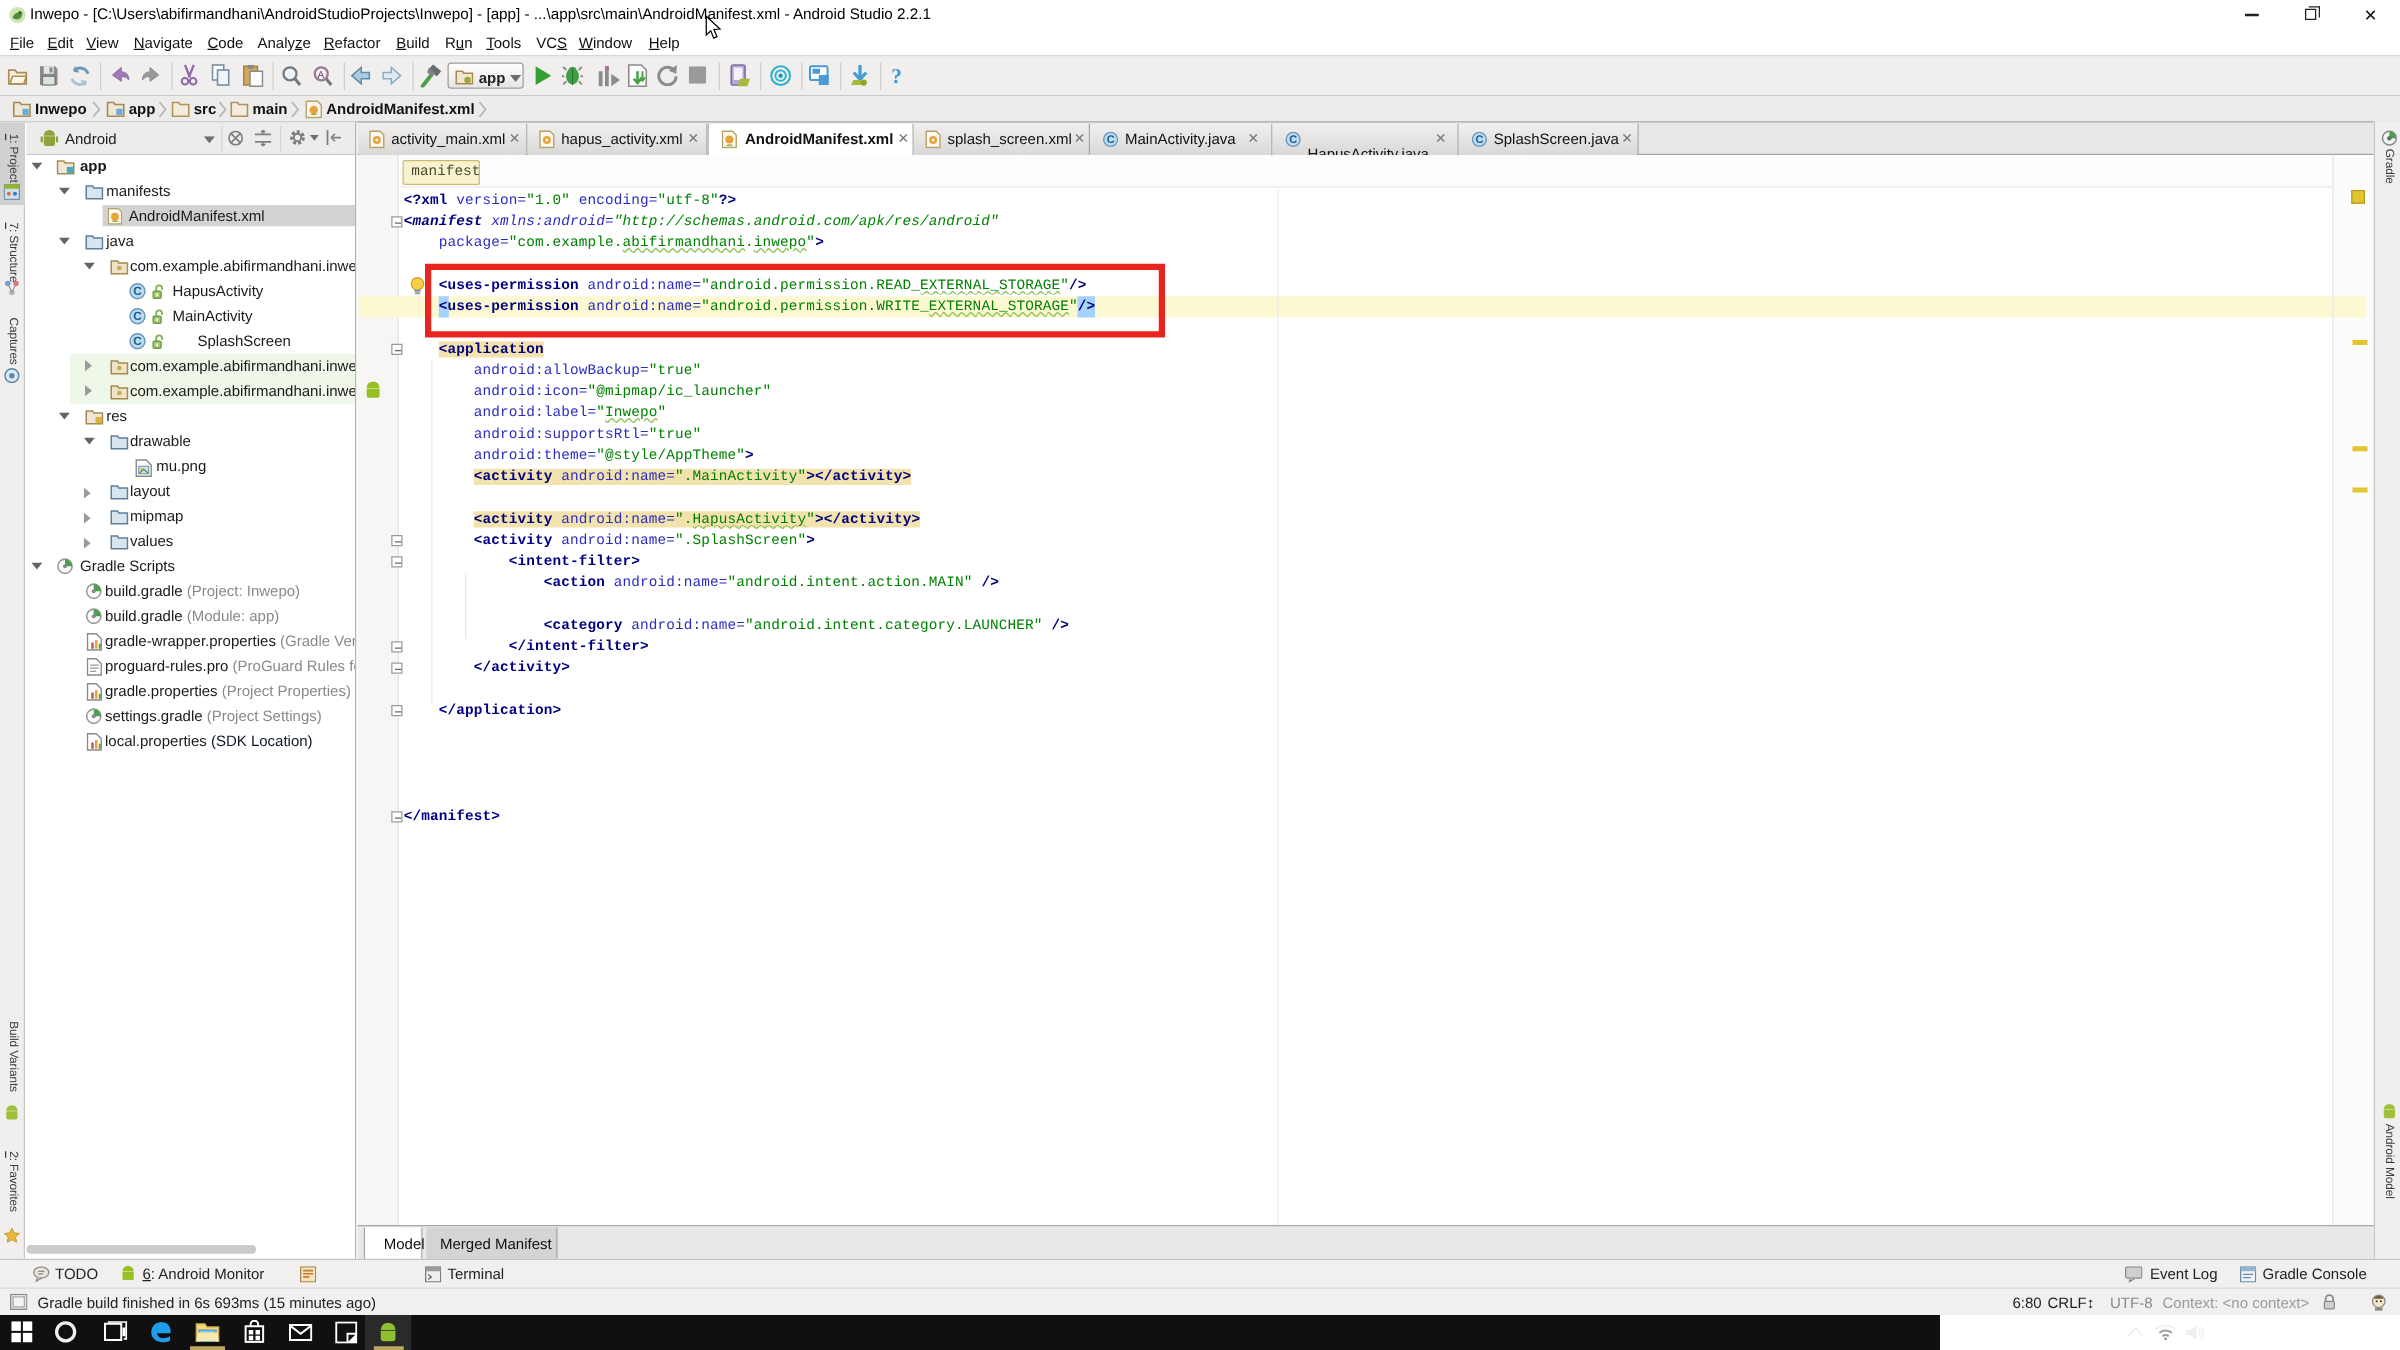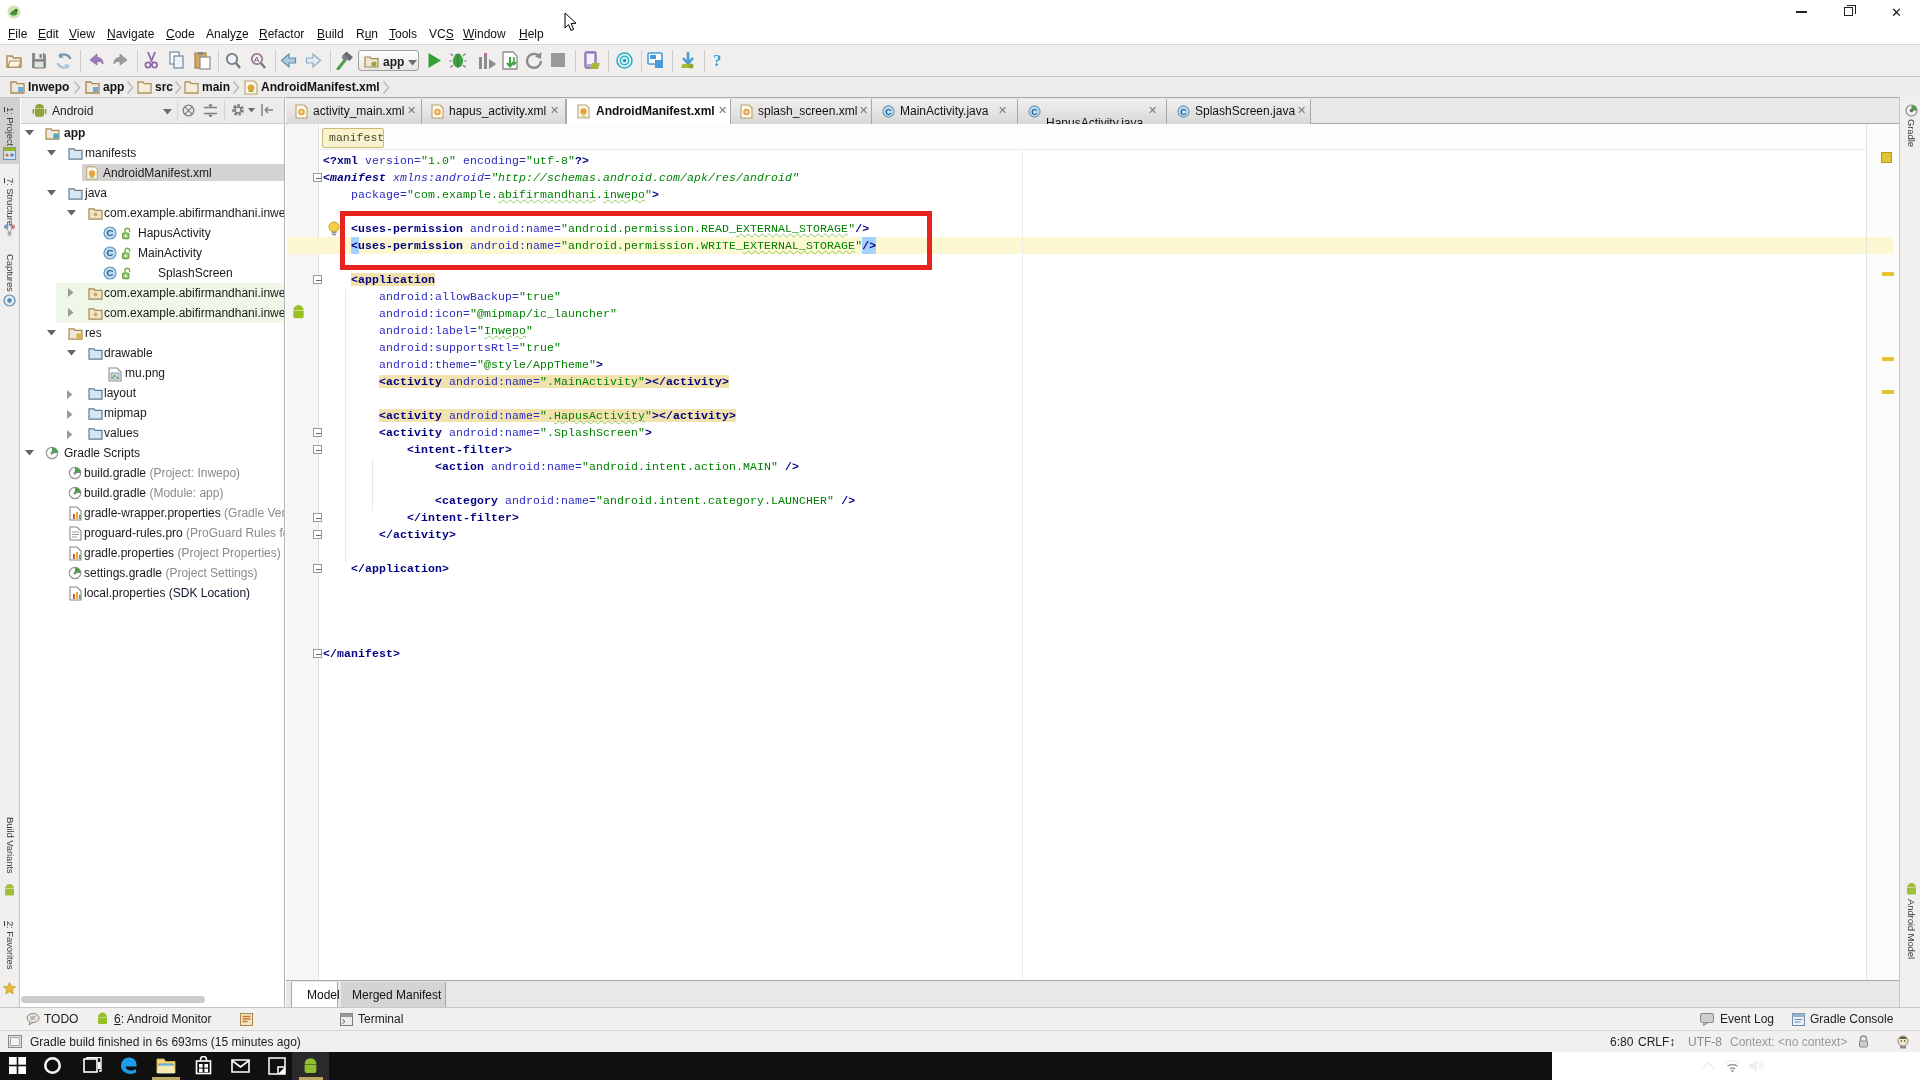--- a/index.html
+++ b/index.html
@@ -25,20 +25,21 @@
 <div id="stage">
 
 <div class="abs" style="left:0;top:0;width:1920px;height:24px;background:#ffffff;"></div>
 <div class="abs" style="left:7px;top:5px;">
 <svg width="14" height="14" viewBox="0 0 14 14">
         <circle cx="7" cy="7" r="6.5" fill="#cfe5b2"></circle>
         <path d="M3 9c1-3 4-5 8-4l-1 4c-2 2-5 2-7 0z" fill="#4f8f3c"></path>
         <circle cx="9" cy="5" r="1.2" fill="#2e6b22"></circle>
       </svg>
 </div>
+<div class="abs" style="left:24px;top:4px;font-size:12.2px;color:#000;">Inwepo - [C:\Users\abifirmandhani\AndroidStudioProjects\Inwepo] - [app] - ...\app\src\main\AndroidManifest.xml - Android Studio 2.2.1</div>
 
 <div class="abs" style="left:1796px;top:11px;width:11px;height:1.5px;background:#222;"></div>
 <div class="abs" style="left:1844px;top:7px;width:9px;height:9px;border:1.2px solid #222;"></div>
 <div class="abs" style="left:1847px;top:5px;width:9px;height:9px;border:1.2px solid #222;border-left:none;border-bottom:none;"></div>
 <div class="abs" style="left:1891px;top:5px;font-size:13px;color:#111;">✕</div>
 
 <div class="abs" style="left:564px;top:12px;z-index:99;">
 <svg width="14" height="20" viewBox="0 0 14 20">
         <path d="M1 1 L1 16 L4.6 12.6 L7 18.5 L9.6 17.4 L7.2 11.6 L12 11.2 Z" fill="#fff" stroke="#000" stroke-width="1"></path>
       </svg>

